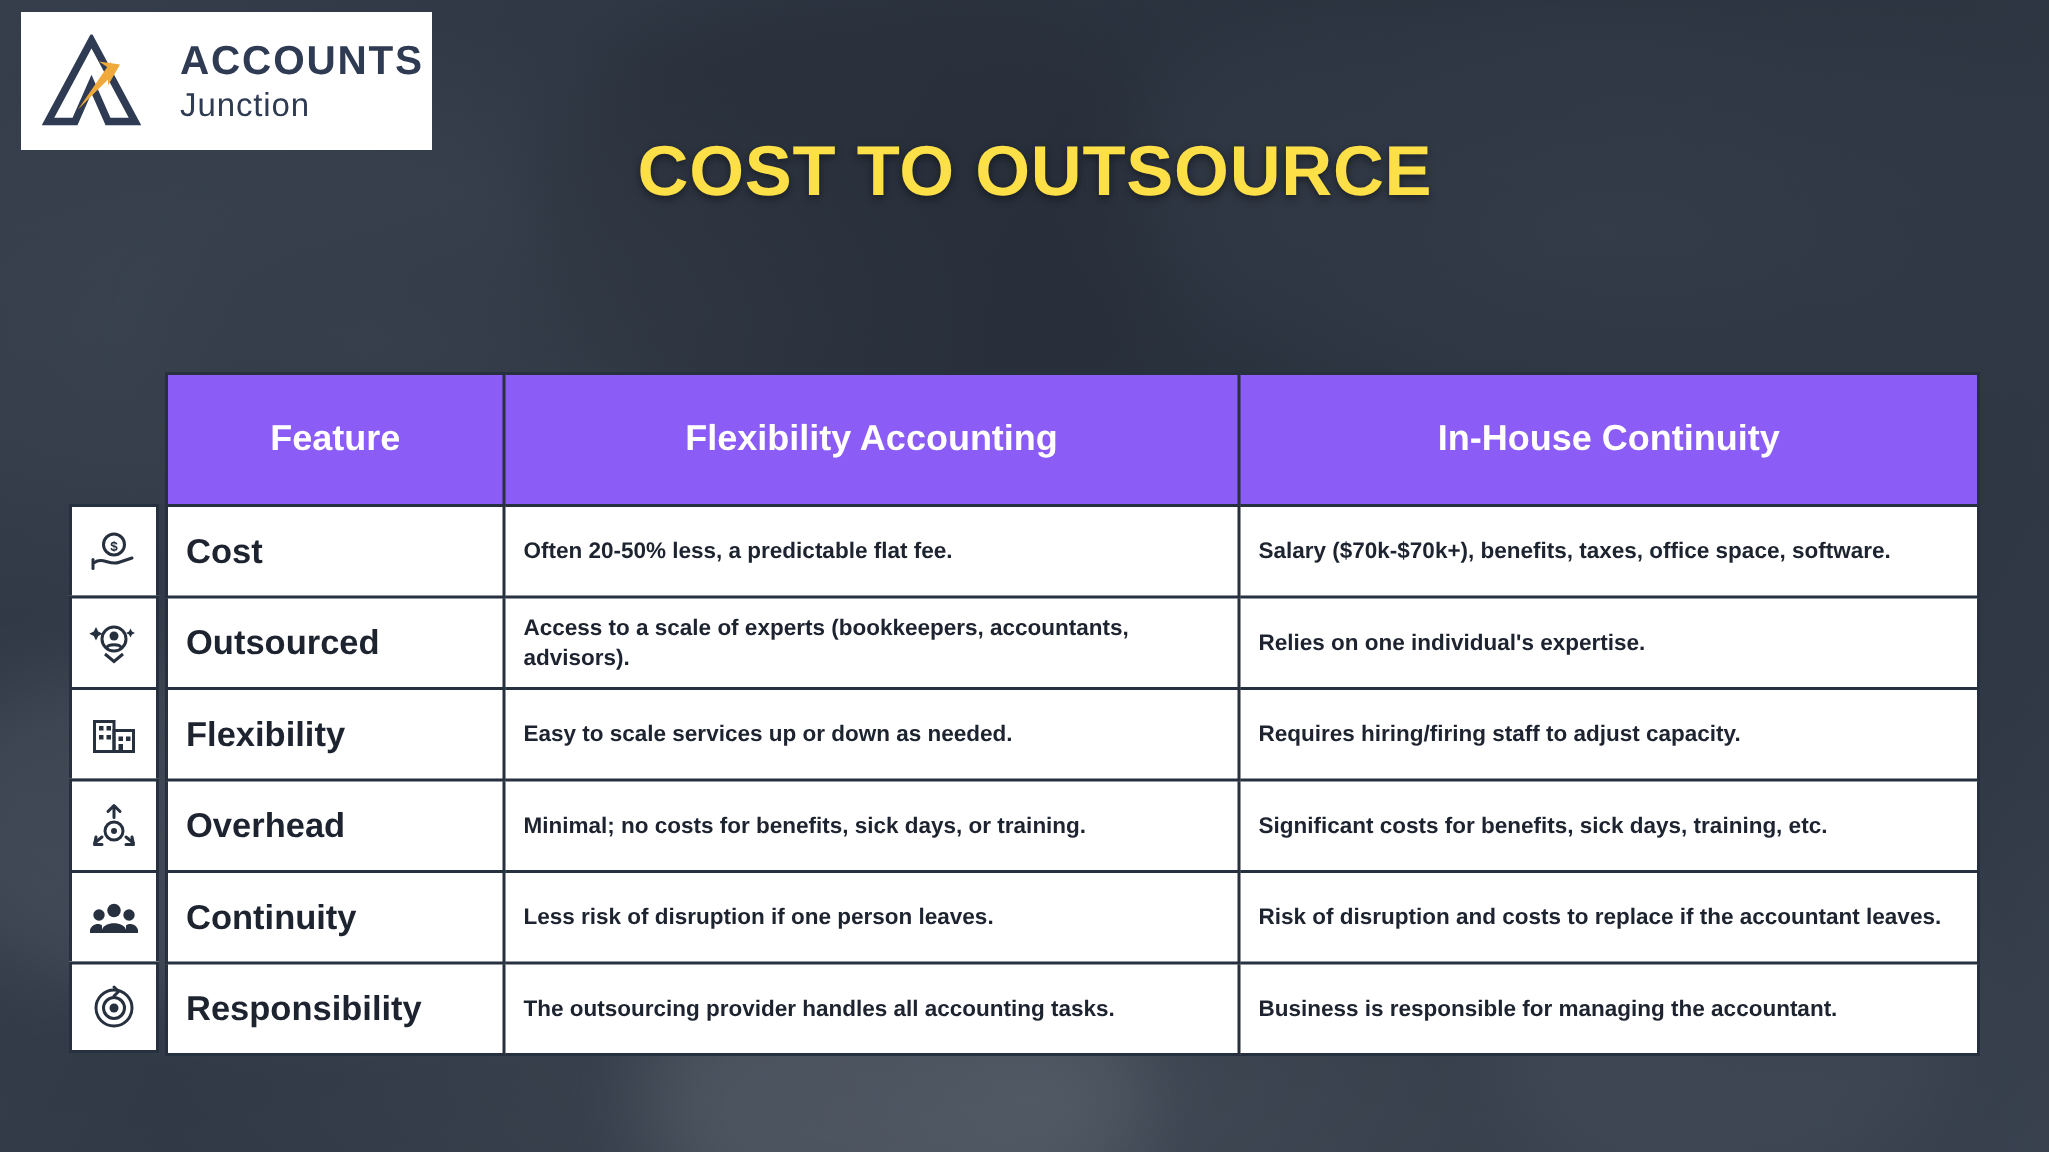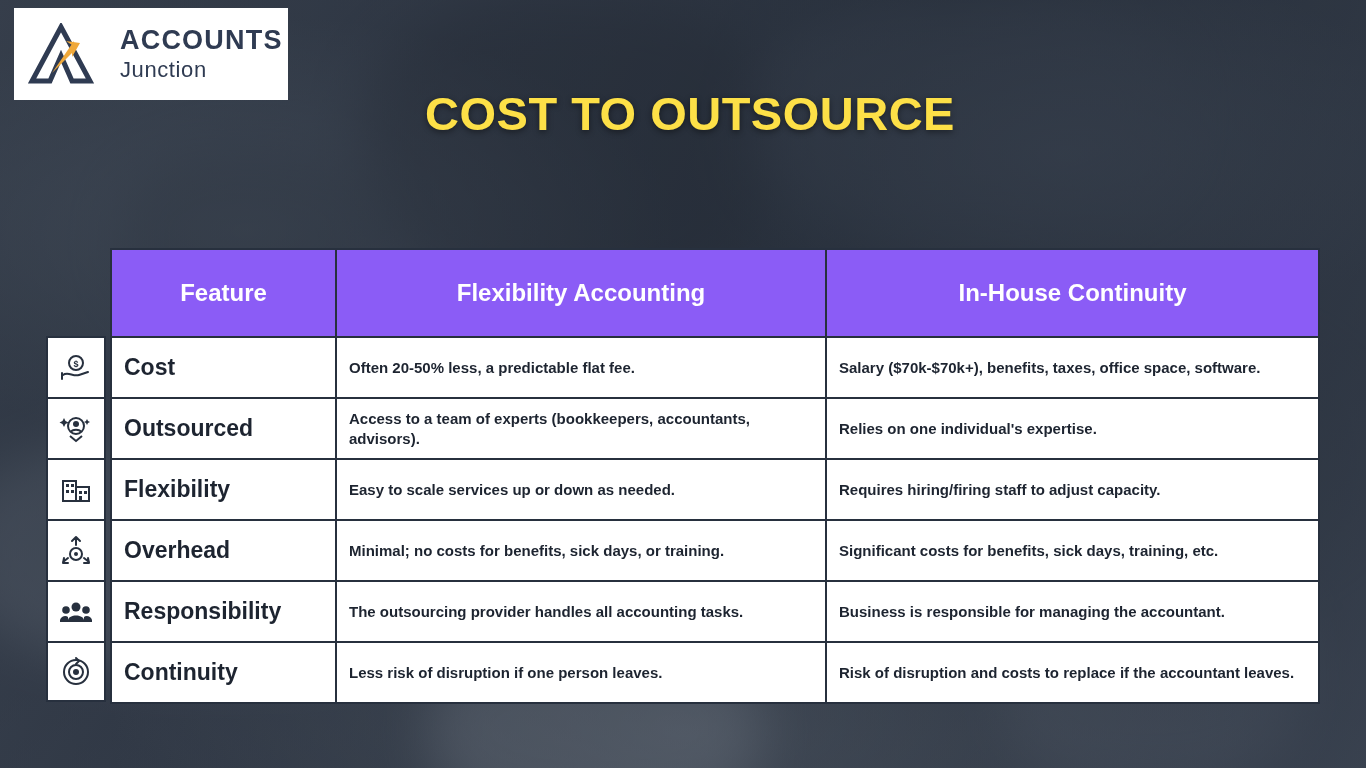--- a/index.html
+++ b/index.html
@@ -293,40 +293,40 @@
         </tr>
       </thead>
       <tbody>
         <tr class="body-row">
           <td class="feature-cell">Cost</td>
           <td class="desc-cell">Often 20-50% less, a predictable flat fee.</td>
           <td class="desc-cell">Salary ($70k-$70k+), benefits, taxes, office space, software.</td>
         </tr>
         <tr class="body-row">
           <td class="feature-cell">Outsourced</td>
-          <td class="desc-cell">Access to a team of experts (bookkeepers, accountants, advisors).</td>
+          <td class="desc-cell">Access to a scale of experts (bookkeepers, accountants, advisors).</td>
           <td class="desc-cell">Relies on one individual's expertise.</td>
         </tr>
         <tr class="body-row">
           <td class="feature-cell">Flexibility</td>
           <td class="desc-cell">Easy to scale services up or down as needed.</td>
           <td class="desc-cell">Requires hiring/firing staff to adjust capacity.</td>
         </tr>
         <tr class="body-row">
           <td class="feature-cell">Overhead</td>
           <td class="desc-cell">Minimal; no costs for benefits, sick days, or training.</td>
           <td class="desc-cell">Significant costs for benefits, sick days, training, etc.</td>
         </tr>
         <tr class="body-row">
+          <td class="feature-cell">Continuity</td>
+          <td class="desc-cell">Less risk of disruption if one person leaves.</td>
+          <td class="desc-cell">Risk of disruption and costs to replace if the accountant leaves.</td>
+        </tr>
+        <tr class="body-row">
           <td class="feature-cell">Responsibility</td>
           <td class="desc-cell">The outsourcing provider handles all accounting tasks.</td>
           <td class="desc-cell">Business is responsible for managing the accountant.</td>
         </tr>
-        <tr class="body-row">
-          <td class="feature-cell">Continuity</td>
-          <td class="desc-cell">Less risk of disruption if one person leaves.</td>
-          <td class="desc-cell">Risk of disruption and costs to replace if the accountant leaves.</td>
-        </tr>
       </tbody>
     </table>
   </div>
 
 </div>
 
 </body></html>

